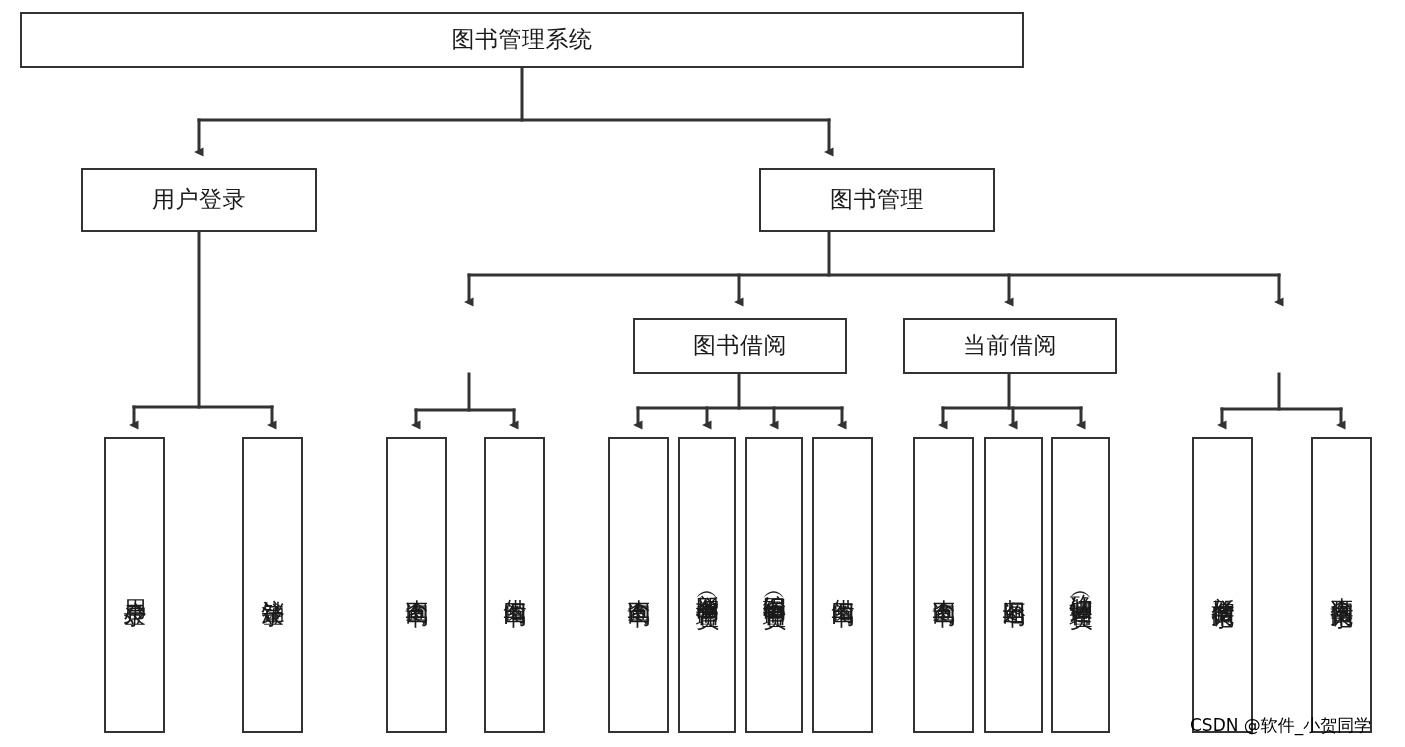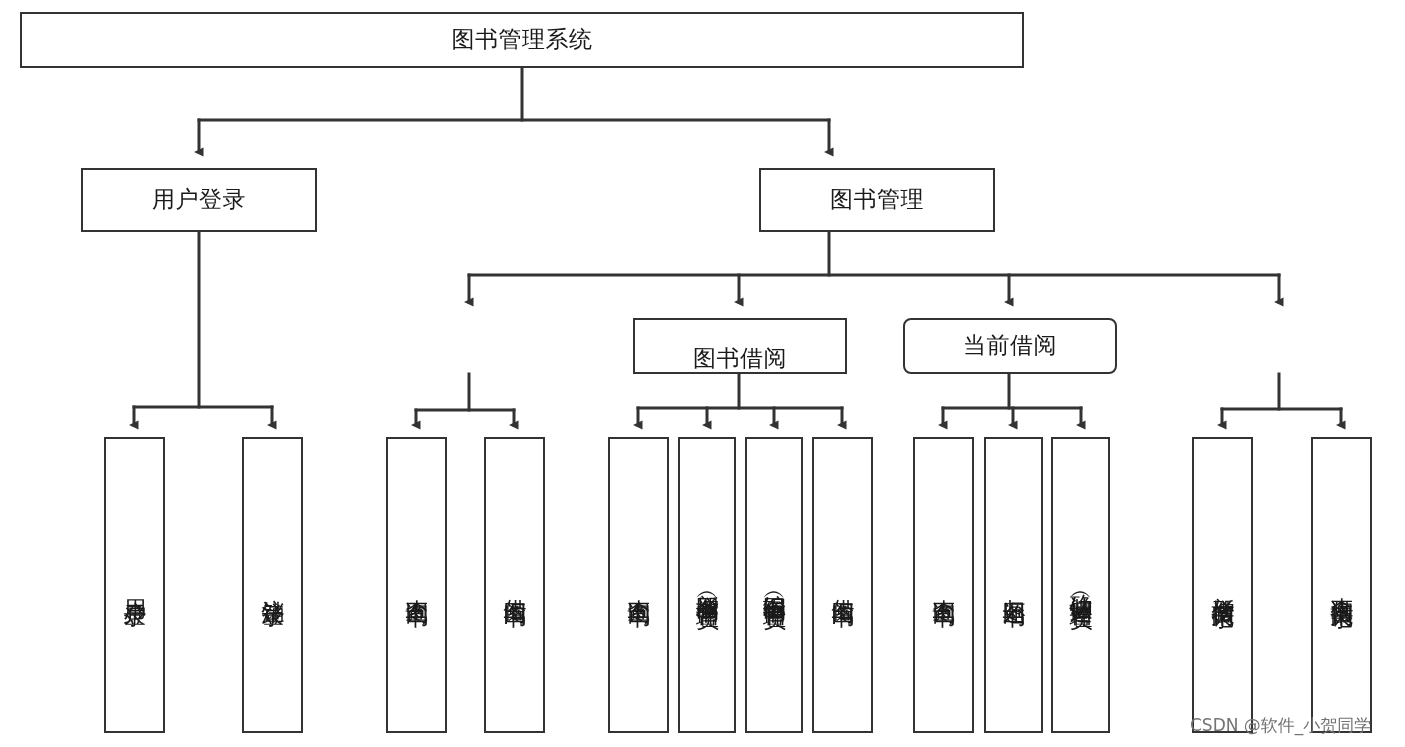--- a/index.html
+++ b/index.html
@@ -63,21 +63,21 @@
     font-size: 23px;
     line-height: 1.12;
     letter-spacing: 2px;
     max-height: 100%;
   }
   .watermark {
     position: absolute;
     left: 1190px;
     top: 714px;
     font-size: 17px;
-    color: #737373;
+    color: #000000;
     white-space: nowrap;
     z-index: 5;
     font-family: "DejaVu Sans", "Liberation Sans", sans-serif;
   }
 </style>
 </head>
 <body>
 
 <div id="diagram-root">
 
@@ -136,24 +136,24 @@
     <span class="node-label">图书管理系统</span>
   </div>
 
   <div class="node horiz" style="left:81px; top:168px; width:236px; height:64px;">
     <span class="node-label">用户登录</span>
   </div>
   <div class="node horiz" style="left:711px; top:168px; width:236px; height:64px;margin-left:48px;">
     <span class="node-label">图书管理</span>
   </div>
 
-  <div class="node horiz" style="left:633px; top:318px; width:214px; height:56px;align-items:flex-end;">
+  <div class="node horiz" style="left:633px; top:318px; width:214px; height:56px;">
     <span class="node-label">图书借阅</span>
   </div>
-  <div class="node horiz" style="left:903px; top:318px; width:214px; height:56px;border-radius:8px;">
+  <div class="node horiz" style="left:903px; top:318px; width:214px; height:56px;">
     <span class="node-label">当前借阅</span>
   </div>
 
   <div id="leaf-layer">
       <div class="node vert" style="left: 104px; top: 437px; width: 61px; height: 296px;">
         <span class="node-label">用户登录</span>
       </div>
       <div class="node vert" style="left: 242px; top: 437px; width: 61px; height: 296px;">
         <span class="node-label">注销登录</span>
       </div>

